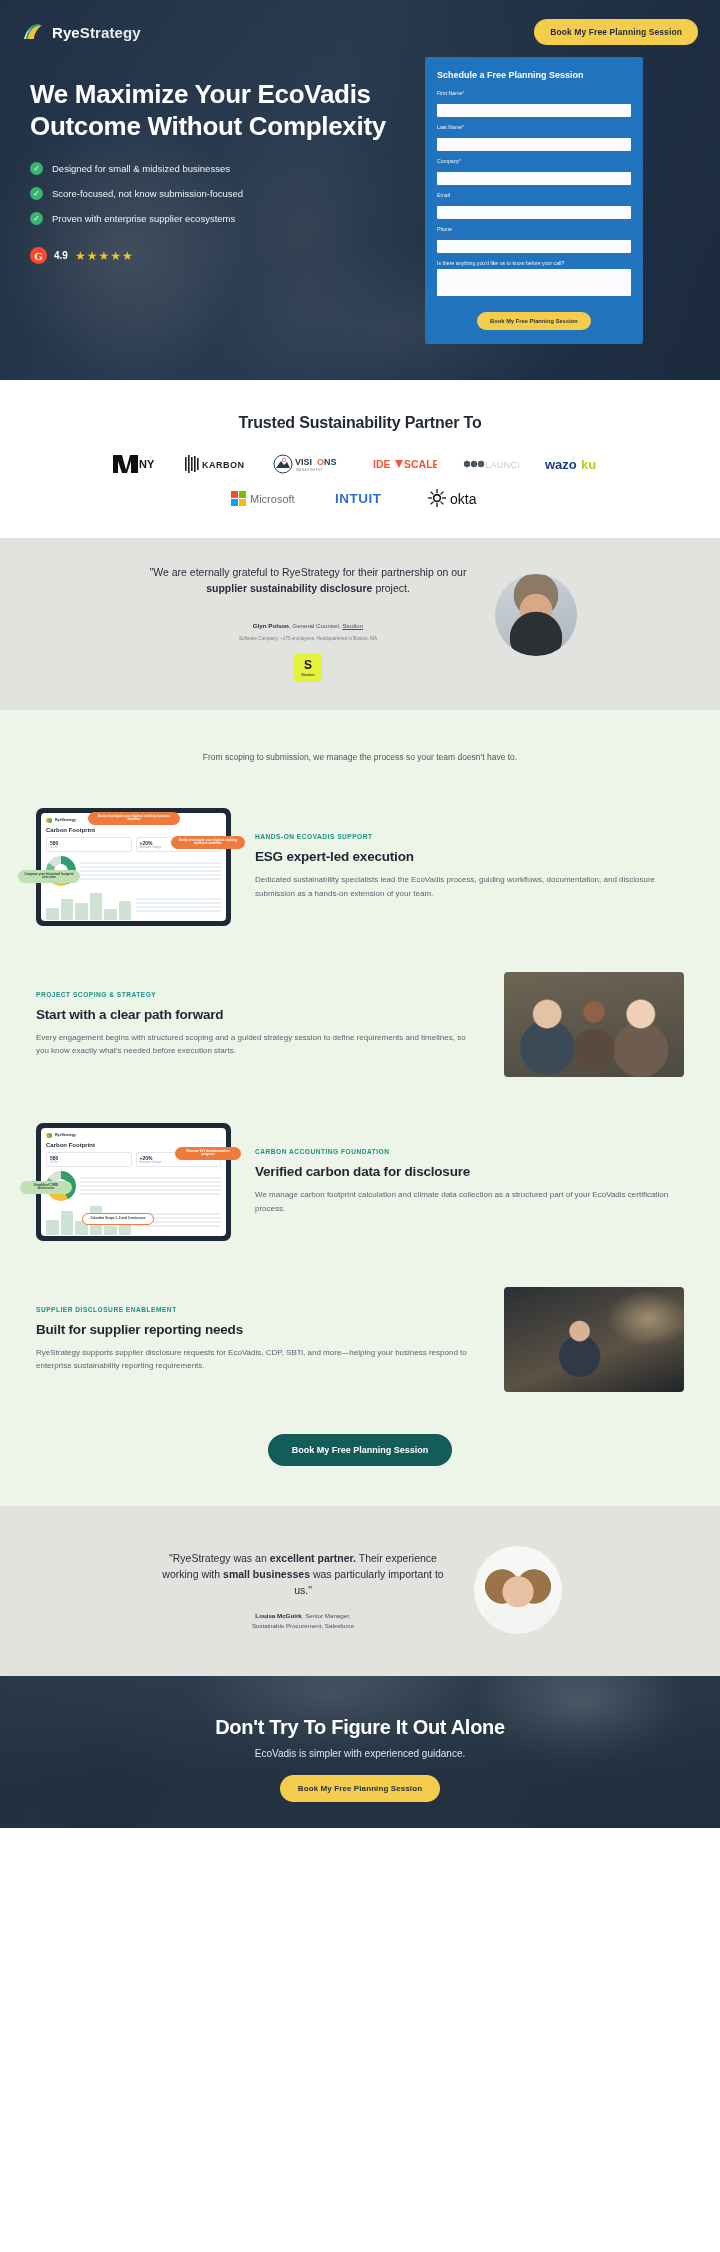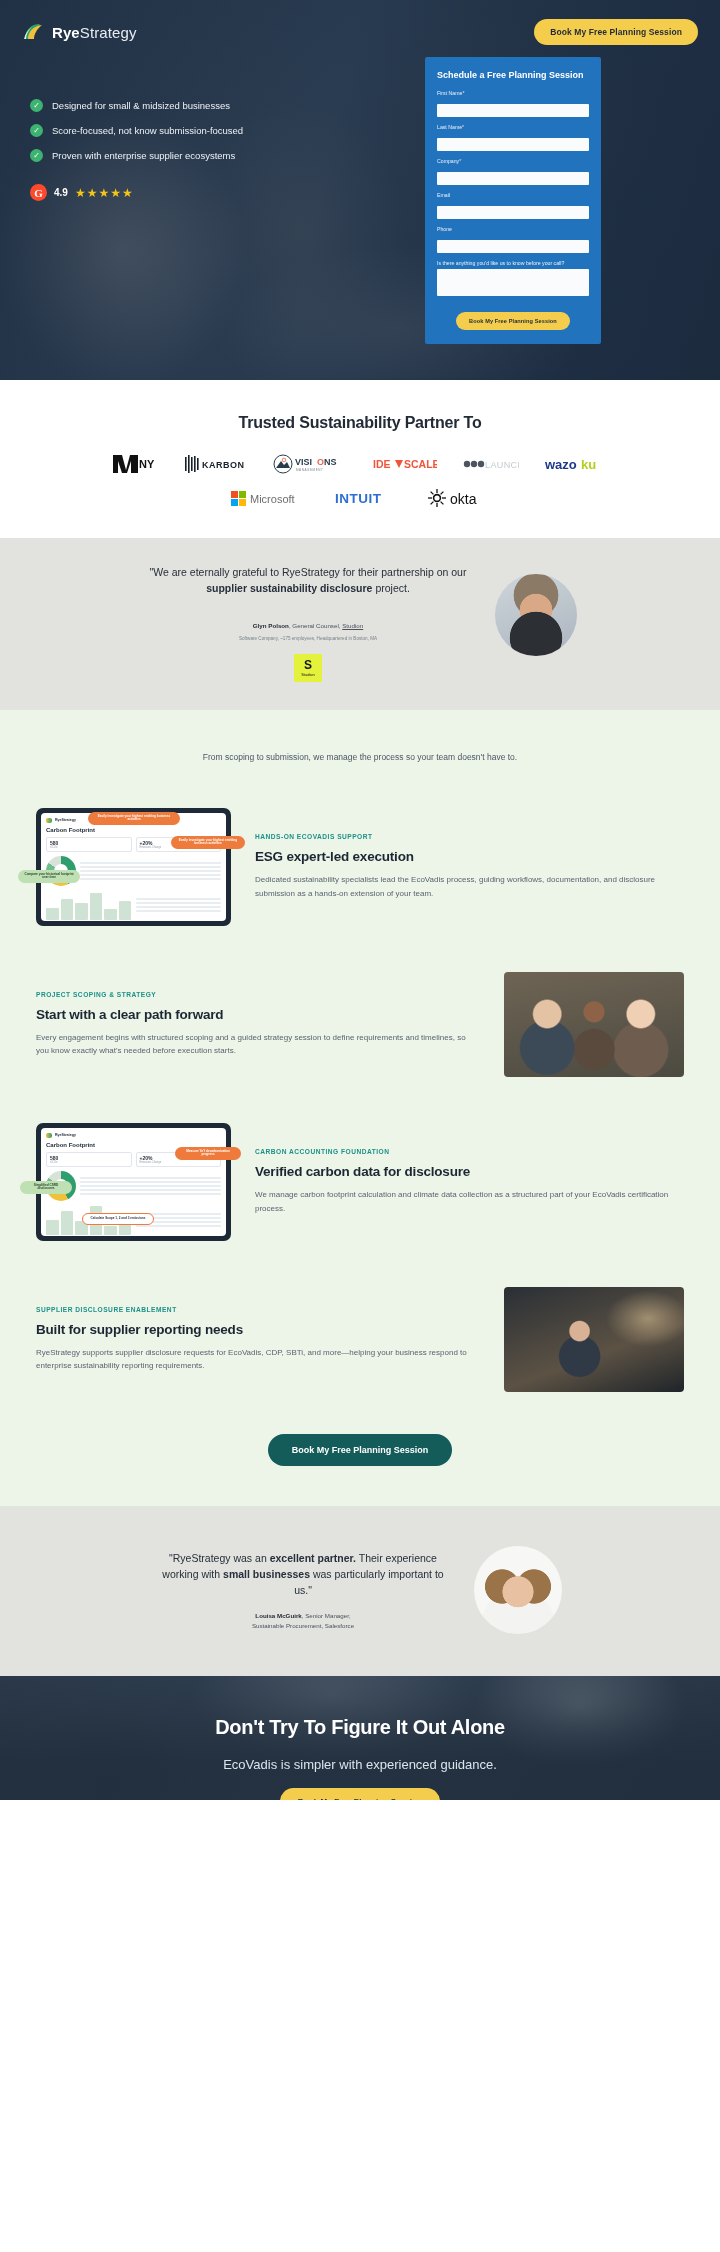--- a/index.html
+++ b/index.html
@@ -33,21 +33,21 @@
   .hero-veil {
     position:absolute; inset:0;
     background:linear-gradient(100deg, rgba(30,46,66,.82) 0%, rgba(32,49,70,.62) 45%, rgba(27,41,60,.80) 100%);
   }
   .hero-inner { position:relative; z-index:3; padding:0 22px; }
 
   .topbar { display:flex; align-items:center; justify-content:space-between; padding-top:19px; }
   .logo { display:flex; align-items:center; gap:6px; }
   .logo-mark { width:24px; height:20px; position:relative; }
   .logo-text { font-size:15px; font-weight:700; color:#fff; letter-spacing:.1px; }
-  .logo-text .lt2 { font-weight:400; color:#e8ecf1; }
+  .logo-text .lt2 { font-weight:700; color:#e8ecf1; }
 
   .btn-yellow {
     background:#f5cd4c; color:#1f2b3a;
     border:none; border-radius:20px;
     font-family:"Liberation Sans", sans-serif;
     font-size:8.5px; font-weight:700;
     padding:8px 16px; cursor:pointer;
     letter-spacing:.1px; white-space:nowrap;
   }
 
@@ -72,21 +72,21 @@
     width:17px; height:17px; border-radius:50%; background:#ff492c;
     color:#fff; font-size:11px; font-weight:700;
     display:flex; align-items:center; justify-content:center;
     font-family:"Liberation Serif", serif;
   }
   .rating-num { font-size:10px; font-weight:700; color:#fff; }
   .stars { color:#f5c518; font-size:12px; letter-spacing:1px; }
 
   
   .form-card {
-    width:176px; background:#2273bd; border-radius:2px;
+    width:218px; background:#2273bd; border-radius:2px;
     padding:13px 12px 14px; position:relative; z-index:4;
     margin-top:-22px;
   }
   .form-title { color:#fff; font-size:9px; font-weight:700; margin-bottom:10px; }
   .field { margin-bottom:7px; }
   .field label { display:block; color:#eaf2fb; font-size:5.2px; margin-bottom:2.5px; }
   .field label .req { color:#ffd1d1; }
   .field input, .field textarea {
     width:100%; height:13px; border:none; background:#fafbfc;
     border-radius:1px; font-size:6px; padding:0 4px;
@@ -212,34 +212,34 @@
     background:
       radial-gradient(circle at 50% 52%, #e8c0a2 0 24%, rgba(232,192,162,0) 25%),
       radial-gradient(circle at 32% 46%, #9a7348 0 22%, rgba(154,115,72,0) 23%),
       radial-gradient(circle at 68% 46%, #9a7348 0 22%, rgba(154,115,72,0) 23%),
       radial-gradient(circle at 50% 90%, #f3f4f2 0 40%, rgba(243,244,242,0) 41%),
       #f7f7f5;
   }
 
   
   .footer-cta {
-    position:relative; height:124px; overflow:hidden;
+    position:relative; height:152px; overflow:hidden;
     background:linear-gradient(120deg,#2d3c4e 0%, #3b4c60 50%, #26333f 100%);
   }
   .fc-photo {
     position:absolute; inset:0;
     background:
       radial-gradient(ellipse 150px 90px at 580px 30px, rgba(225,232,238,.5), rgba(225,232,238,0) 70%),
       radial-gradient(ellipse 120px 110px at 110px 110px, rgba(40,48,58,.7), rgba(40,48,58,0) 70%),
       radial-gradient(ellipse 200px 90px at 330px 20px, rgba(210,216,222,.35), rgba(210,216,222,0) 70%);
   }
   .fc-veil { position:absolute; inset:0; background:linear-gradient(180deg, rgba(40,54,70,.55) 0%, rgba(33,46,61,.88) 70%); }
   .fc-inner { position:relative; z-index:3; text-align:center; padding-top:40px; }
   .fc-inner h2 { font-size:20px; font-weight:700; color:#fff; letter-spacing:-.3px; }
-  .fc-inner p { margin-top:18px; font-size:13px; color:#dde4ec; }
+  .fc-inner p { margin-top:9px; font-size:10px; color:#dde4ec; }
   .fc-inner .btn-yellow { margin-top:16px; font-size:8px; padding:9px 18px; }
 </style>
 </head>
 <body>
 
 <div class="page">
 
   <section class="hero">
     <div class="hero-photo"></div>
     <div class="hero-veil"></div>
@@ -254,20 +254,21 @@
               <path d="M2 17 C3 12 6 8 10 5 C6 9 4 13 4 17 Z" fill="#ffffff" opacity=".85"></path>
             </svg>
           </span>
           <span class="logo-text"><span>Rye</span><span class="lt2">Strategy</span></span>
         </div>
         <button class="btn-yellow">Book My Free Planning Session</button>
       </div>
 
       <div class="hero-body">
         <div class="hero-left">
+          <h1 class="hero-h1">We Maximize Your EcoVadis Outcome Without Complexity</h1>
 
           <div class="bullets">
             <div class="bullet">
               <span class="tick">✓</span>
               <span class="bullet-text">Designed for small &amp; midsized businesses</span>
             </div>
             <div class="bullet">
               <span class="tick">✓</span>
               <span class="bullet-text">Score-focused, not know submission-focused</span>
             </div>

